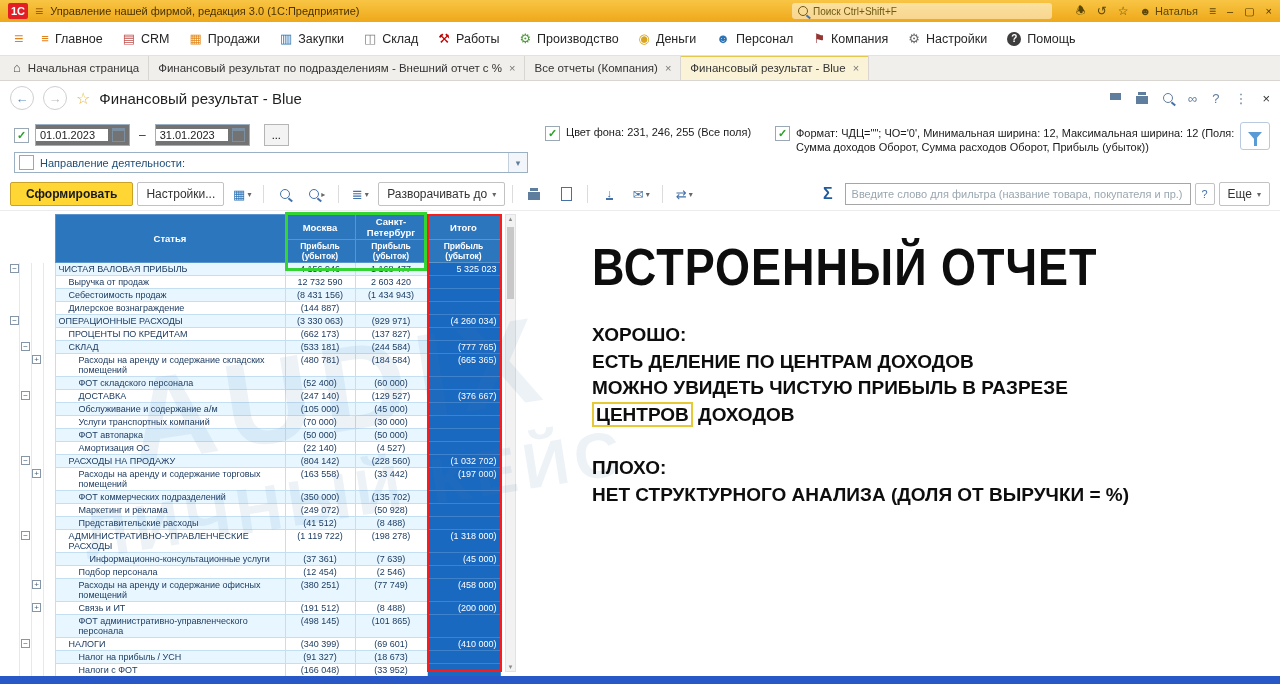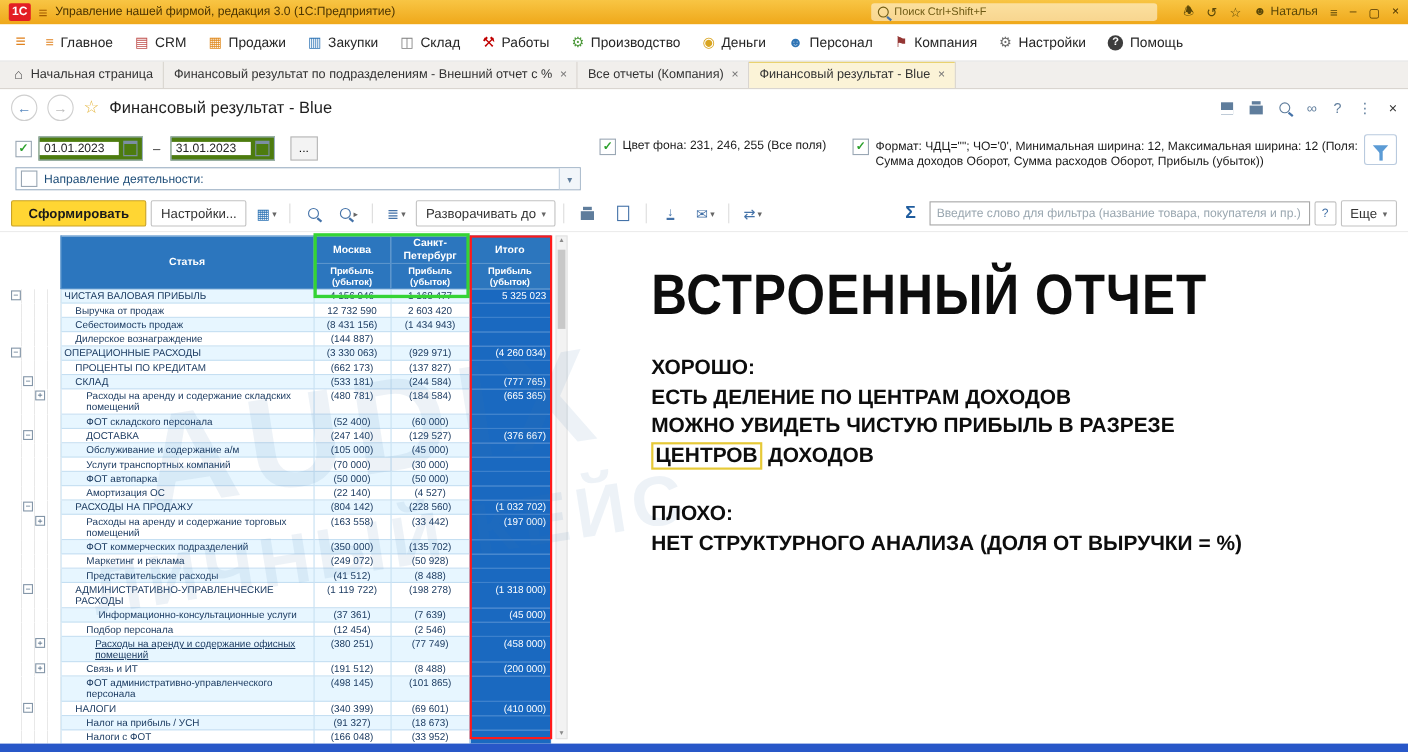--- a/index.html
+++ b/index.html
@@ -35,21 +35,21 @@
   .navbtn.fwd{color:#bdbdbd}
   .star{color:#e4b53c;font-size:16px}
   .rh-title{font-size:15px;color:#1f1f1f}
   .rh-icons{margin-left:auto;display:flex;gap:15px;align-items:center;color:#5f7d9c;font-size:13px}
 
   
   .filters{position:absolute;top:116px;height:62px;left:0;right:0;background:#fff;z-index:16}
   .f-row1{position:absolute;top:8px;left:14px;display:flex;align-items:center;gap:6px}
   .chk{display:flex;gap:6px;align-items:flex-start;font-size:11px;color:#1a1a1a}
   .cb{flex:0 0 auto;width:13px;height:13px;border:1px solid #9aa7b4;background:#fff;display:flex;align-items:center;justify-content:center;font-size:11px;color:#2ca02c;font-weight:bold;line-height:1}
-  .datebox{display:flex;align-items:center;border:1px solid #9cb0c4;height:20px;background:#4d7c0f}
+  .datebox{display:flex;align-items:center;border:1px solid #9cb0c4;height:20px;background:#737373}
   .datebox input{width:64px;border:none;outline:none;font-size:11px;padding:0 4px;font-family:"Liberation Sans",sans-serif;color:#222}
   .ic-cal{width:11px;height:10px;border:1px solid #7b8fa3;border-top:3px solid #7b8fa3;margin:0 4px}
   .dash{font-size:12px;color:#333;margin:0 3px}
   .dots-btn{border:1px solid #b5b5b5;background:#f3f3f3;height:20px;padding:0 7px;font-size:11px;margin-left:8px;display:flex;align-items:center}
   .f-color{position:absolute;top:10px;left:545px;width:220px}
   .f-format{position:absolute;top:10px;left:775px;width:470px;line-height:1.3}
   .f-funnel{position:absolute;top:6px;right:10px;width:28px;height:26px;border:1px solid #b9cade;border-radius:3px;display:flex;align-items:center;justify-content:center;background:#fff}
   .funnel{width:0;height:0;border-left:7px solid transparent;border-right:7px solid transparent;border-top:8px solid #5b9bd5;position:relative}
   .funnel::after{content:"";position:absolute;left:-1.5px;top:-2px;width:3px;height:8px;background:#5b9bd5}
   .f-row2{position:absolute;top:36px;left:14px;width:514px;height:21px;border:1px solid #9cb0c4;display:flex;align-items:center;gap:6px;padding-left:4px;box-sizing:border-box}
@@ -488,21 +488,21 @@
           <td class="gut"></td>
           <td style="padding-left: 23px;">Подбор персонала</td>
           <td class="num">(12 454)</td>
           <td class="num">(2 546)</td>
           <td class="tot"></td>
         </tr>
         <tr>
           <td class="gut">
             <span class="node" style="left: 24px;">+</span>
           </td>
-          <td style="padding-left: 31px; text-decoration: underline;">Расходы на аренду и содержание офисных помещений</td>
+          <td style="padding-left: 23px;">Расходы на аренду и содержание офисных помещений</td>
           <td class="num">(380 251)</td>
           <td class="num">(77 749)</td>
           <td class="tot">(458 000)</td>
         </tr>
         <tr>
           <td class="gut">
             <span class="node" style="left: 24px;">+</span>
           </td>
           <td style="padding-left: 23px;">Связь и ИТ</td>
           <td class="num">(191 512)</td>

